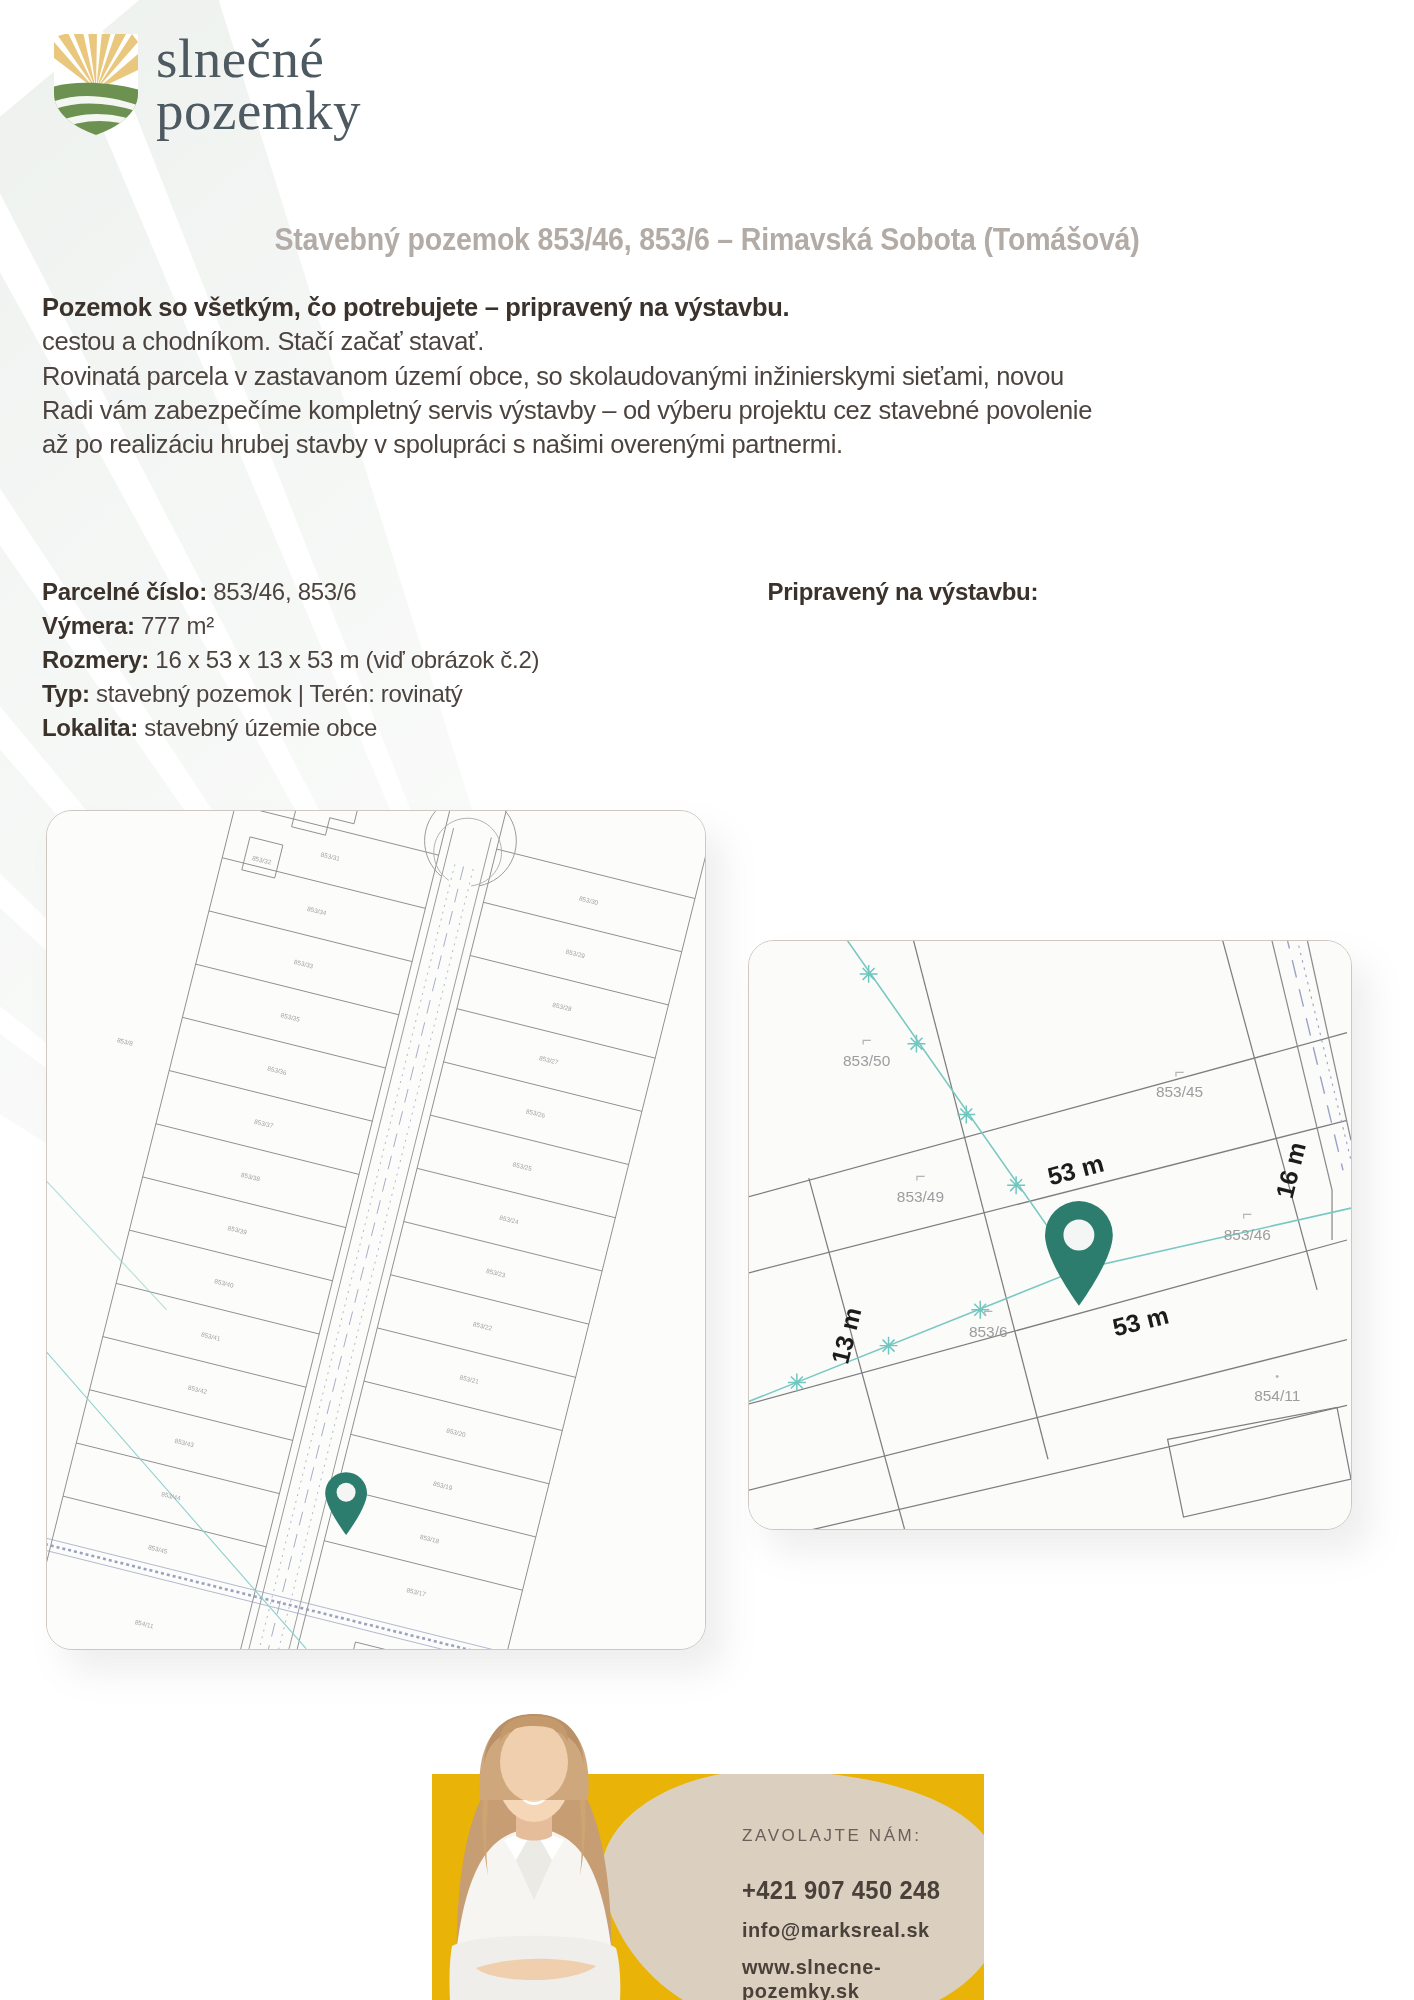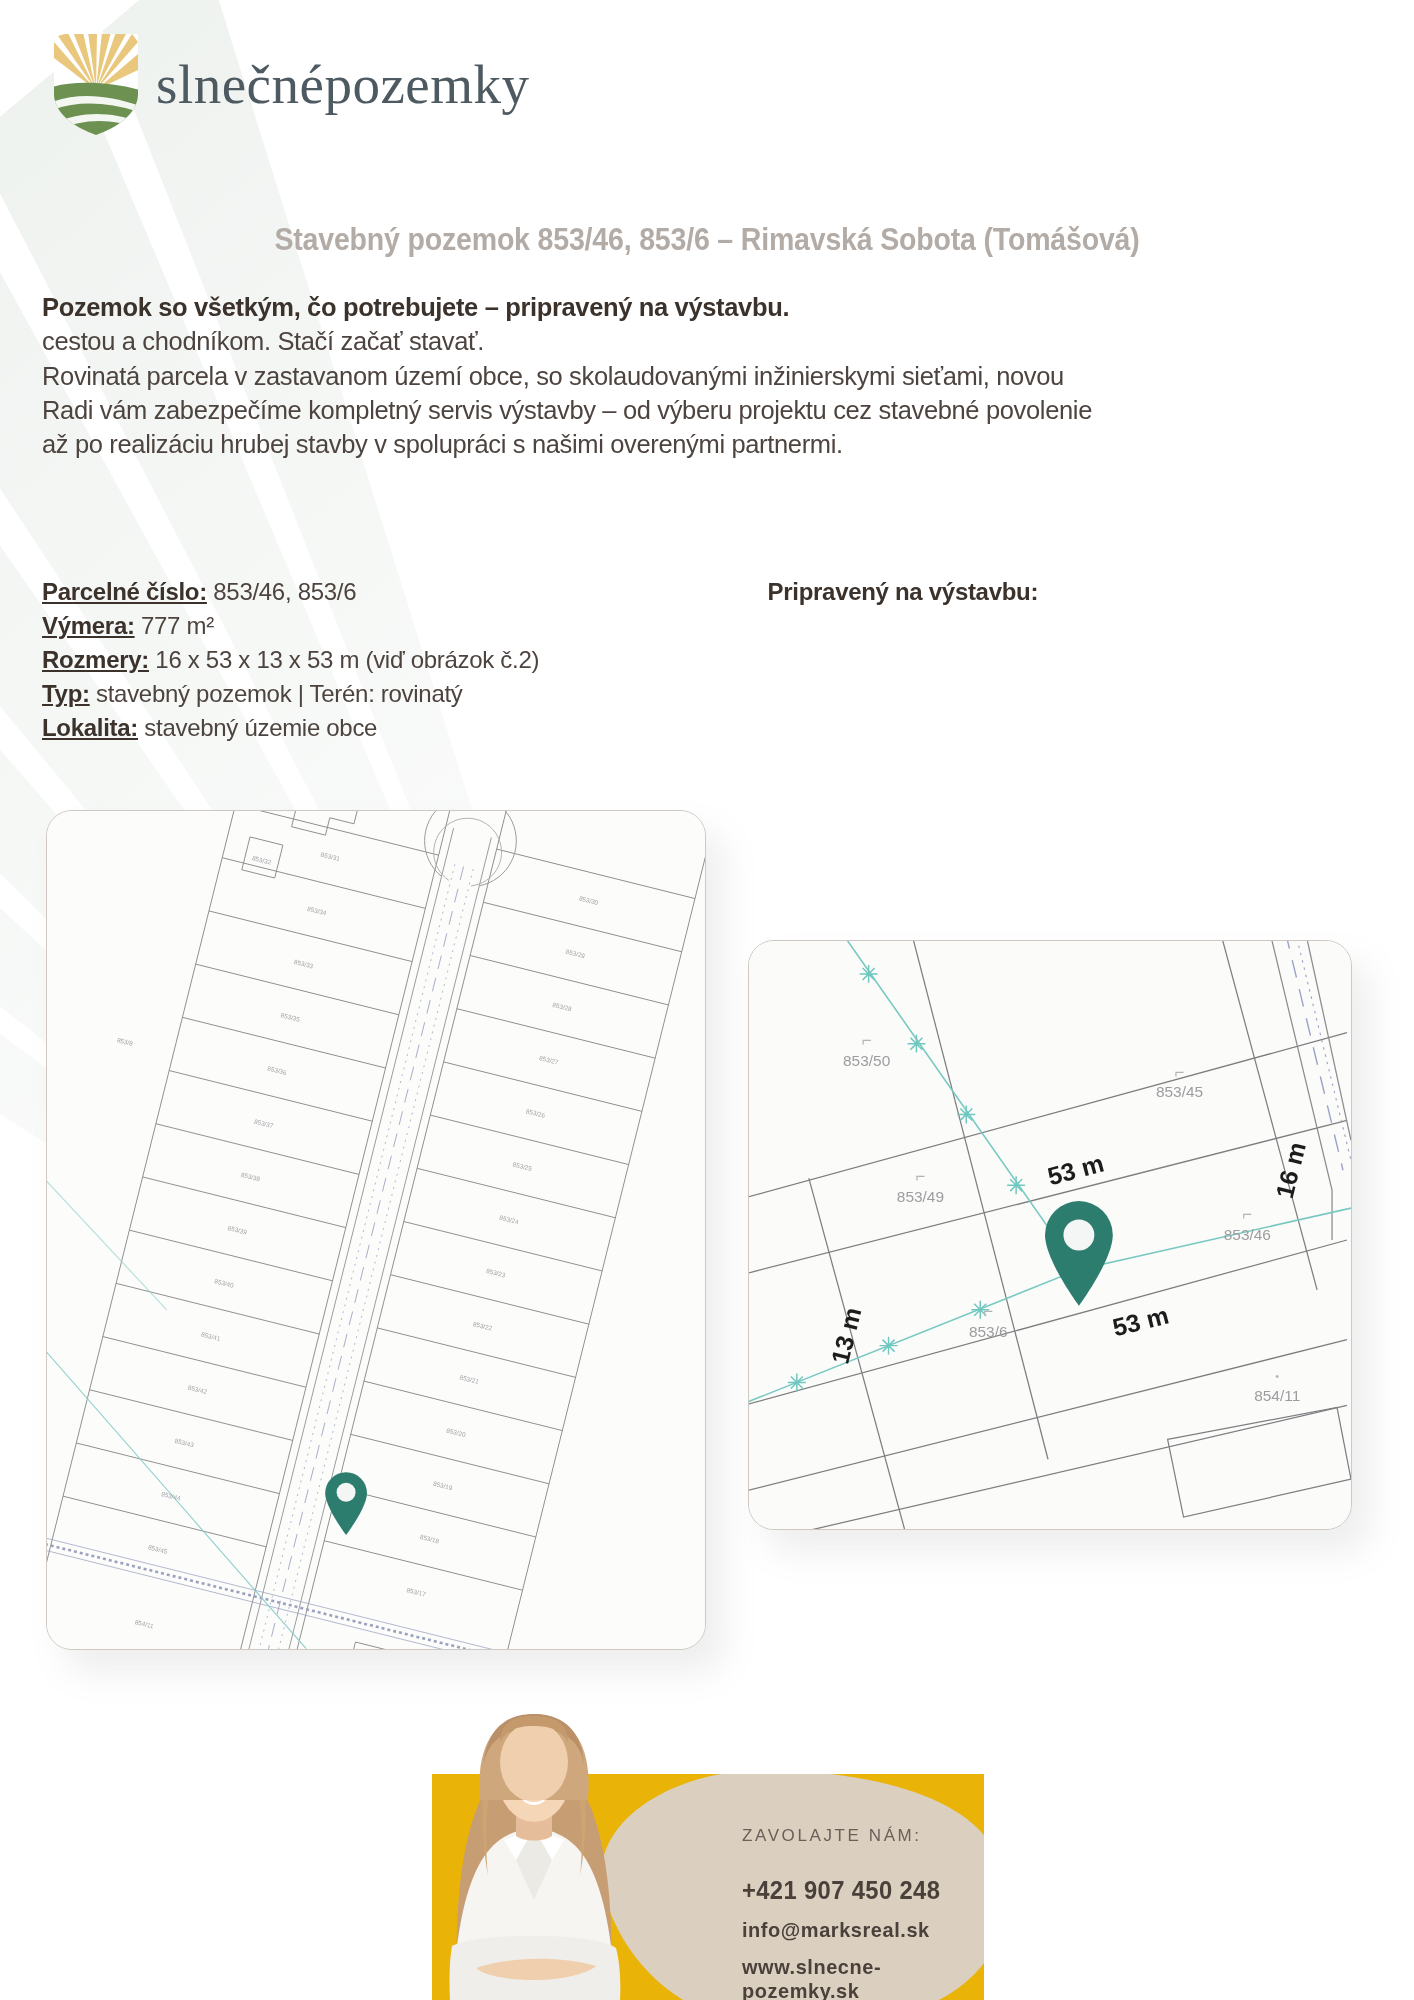--- a/index.html
+++ b/index.html
@@ -17,21 +17,21 @@
     position:absolute; left:0; top:0; width:1414px; height:2000px;
     z-index:0; pointer-events:none;
   }
 
   
   #logo-block{
     position:absolute; left:52px; top:32px; z-index:3;
     display:flex; align-items:center; gap:16px;
   }
   #logo-mark{ width:88px; height:105px; display:block; }
-  #logo-word{ display:flex; flex-direction:row; line-height:0.93; }
+  #logo-word{ display:flex; flex-direction:column; line-height:0.93; }
   #logo-word span{
     font-family:"Liberation Serif", serif;
     font-size:55px; font-weight:400; color:#4e5a61;
     letter-spacing:0.5px;
   }
 
   
   #headline{
     position:absolute; top:222px; left:0; width:1414px;
     text-align:center; z-index:3;
@@ -57,21 +57,21 @@
   
   #details{
     position:absolute; left:42px; top:575px; width:1345px; z-index:3;
     display:flex;
   }
   #col-left{ width:560px; }
   #col-right{ width:660px; margin-left:200px; }
   .dline{
     font-size:24px; color:#4d443f; line-height:1.42; letter-spacing:-0.3px;
   }
-  .dline b{ color:#3c322c; font-weight:700;text-decoration:underline; }
+  .dline b{ color:#3c322c; font-weight:700; }
   .rhead{
     font-size:24px; font-weight:700; color:#3c322c;
     letter-spacing:-0.3px; line-height:1.42;
   }
   #bullets{ list-style:none; margin-top:2px; }
   #bullets li{
     font-size:24px; color:#4d443f; letter-spacing:-0.3px;
     line-height:1.42; padding-left:34px; position:relative;
   }
   #bullets li:before{

